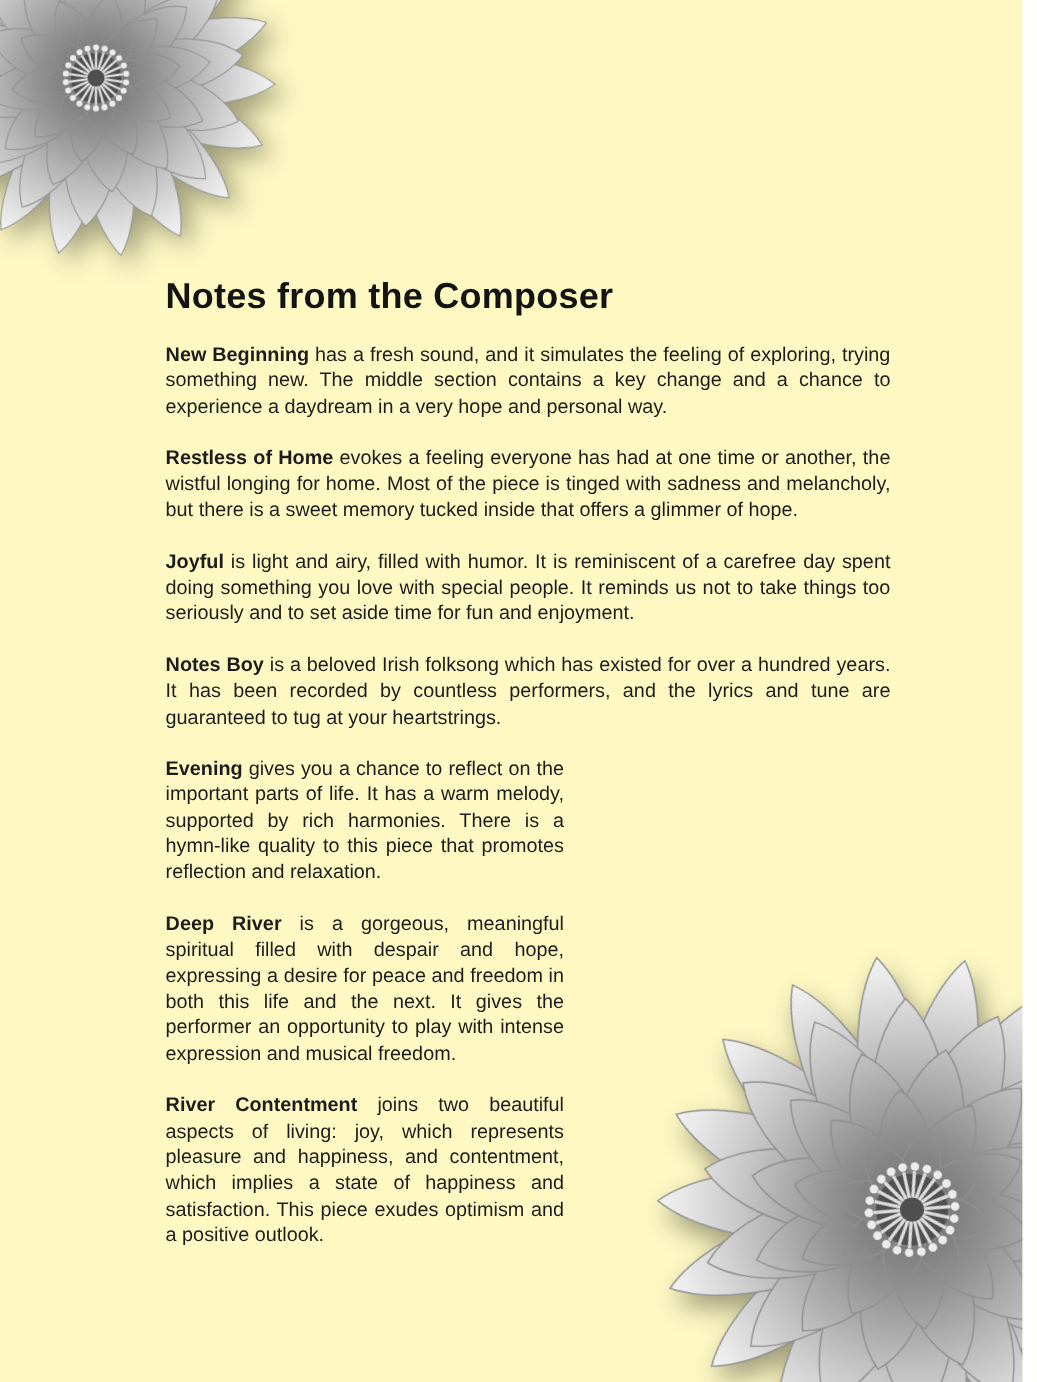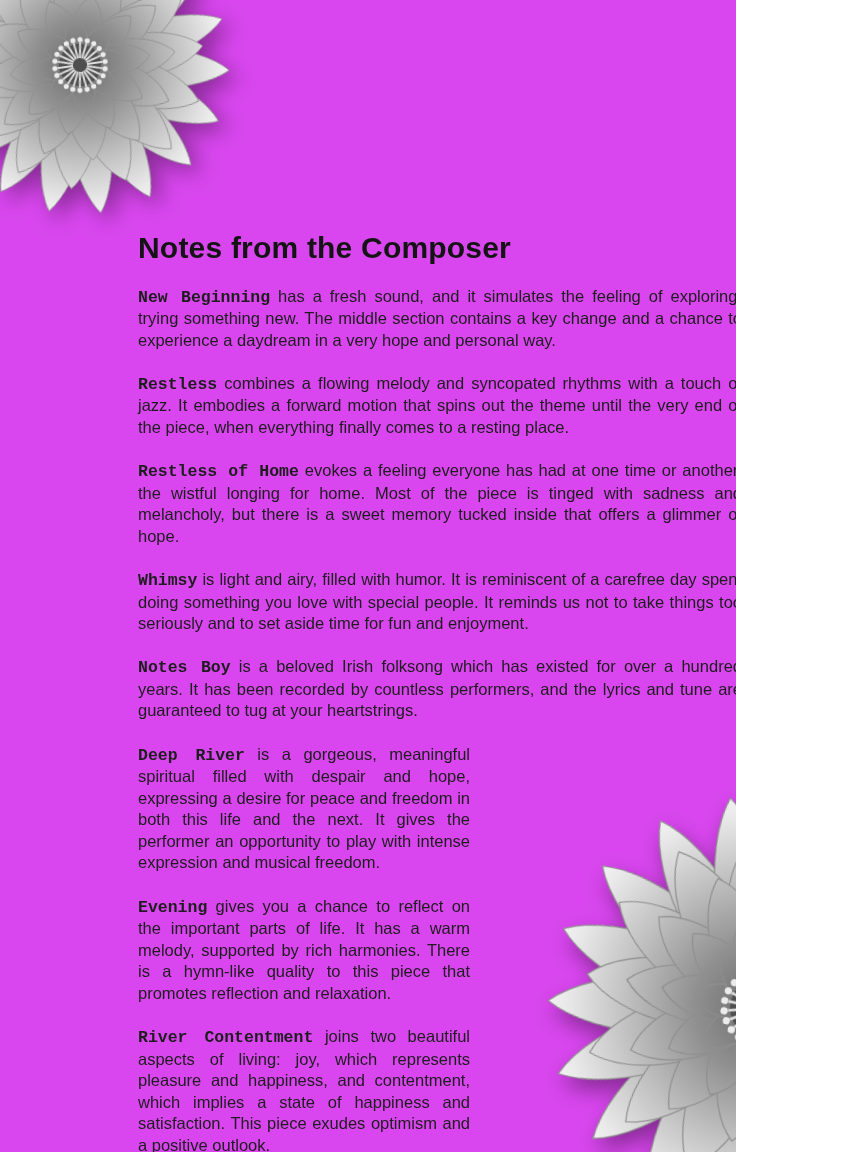--- a/index.html
+++ b/index.html
@@ -3,23 +3,23 @@
 <meta charset="utf-8">
 <style>
   * { margin: 0; padding: 0; box-sizing: border-box; }
   html, body { width: 864px; height: 1152px; }
   body {
     font-family: "Liberation Sans", sans-serif;
     background: #ffffff;
   }
   .page {
     position: relative;
-    width: 736px;
+    width: 852px;
     height: 1152px;
-    background: #d946ef;
+    background: #fef9c3;
     overflow: hidden;
   }
   .flower {
     position: absolute;
     filter: drop-shadow(7px 9px 11px rgba(0,0,0,0.38));
     pointer-events: none;
   }
   .flower.tl {
     left: -75px; top: -90px;
     width: 310px; height: 310px;
@@ -45,21 +45,21 @@
     margin-bottom: 20px;
     line-height: 1.15;
   }
   p.para {
     font-size: 16.5px;
     line-height: 21.6px;
     text-align: justify;
     margin-bottom: 21.5px;
     color: #1d1d1d;
   }
-  p.para strong { font-weight: 700; font-family: Liberation Mono, monospace; }
+  p.para strong { font-weight: 700; }
   .flower-spacer {
     float: right;
     width: 272px;
     height: 440px;
     margin-top: 46px;
   }
 </style>
 </head>
 <body>
 
@@ -300,30 +300,29 @@
       <circle cx="15.14" cy="-9.73" r="1.8" fill="#ececec"></circle>
       <line x1="4.80" y1="-1.41" x2="15.35" y2="-4.51" stroke="#dddddd" stroke-width="1.4"></line>
       <circle cx="17.27" cy="-5.07" r="1.8" fill="#ececec"></circle>
     </svg>
 
   <section class="content">
     <h1 class="page-title">Notes from the Composer</h1>
 
     <p class="para"><strong>New Beginning</strong><span> has a fresh sound, and it simulates the feeling of exploring, trying something new. The middle section contains a key change and a chance to experience a daydream in a very hope and personal way.</span></p>
 
-    <p class="para"><strong>Restless</strong><span> combines a flowing melody and syncopated rhythms with a touch of jazz. It embodies a forward motion that spins out the theme until the very end of the piece, when everything finally comes to a resting place.</span></p>
 
     <p class="para"><strong>Restless of Home</strong><span> evokes a feeling everyone has had at one time or another, the wistful longing for home. Most of the piece is tinged with sadness and melancholy, but there is a sweet memory tucked inside that offers a glimmer of hope.</span></p>
 
-    <p class="para"><strong>Whimsy</strong><span> is light and airy, filled with humor. It is reminiscent of a carefree day spent doing something you love with special people. It reminds us not to take things too seriously and to set aside time for fun and enjoyment.</span></p>
+    <p class="para"><strong>Joyful</strong><span> is light and airy, filled with humor. It is reminiscent of a carefree day spent doing something you love with special people. It reminds us not to take things too seriously and to set aside time for fun and enjoyment.</span></p>
 
     <p class="para"><strong>Notes Boy</strong><span> is a beloved Irish folksong which has existed for over a hundred years. It has been recorded by countless performers, and the lyrics and tune are guaranteed to tug at your heartstrings.</span></p>
 
     <div class="flower-spacer"></div>
 
+    <p class="para"><strong>Evening</strong><span> gives you a chance to reflect on the important parts of life. It has a warm melody, supported by rich harmonies. There is a hymn-like quality to this piece that promotes reflection and relaxation.</span></p>
+
     <p class="para"><strong>Deep River</strong><span> is a gorgeous, meaningful spiritual filled with despair and hope, expressing a desire for peace and freedom in both this life and the next. It gives the performer an opportunity to play with intense expression and musical freedom.</span></p>
-
-    <p class="para"><strong>Evening</strong><span> gives you a chance to reflect on the important parts of life. It has a warm melody, supported by rich harmonies. There is a hymn-like quality to this piece that promotes reflection and relaxation.</span></p>
 
     <p class="para"><strong>River Contentment</strong><span> joins two beautiful aspects of living: joy, which represents pleasure and happiness, and contentment, which implies a state of happiness and satisfaction. This piece exudes optimism and a positive outlook.</span></p>
   </section>
 
 </div>
 
 </body></html>

